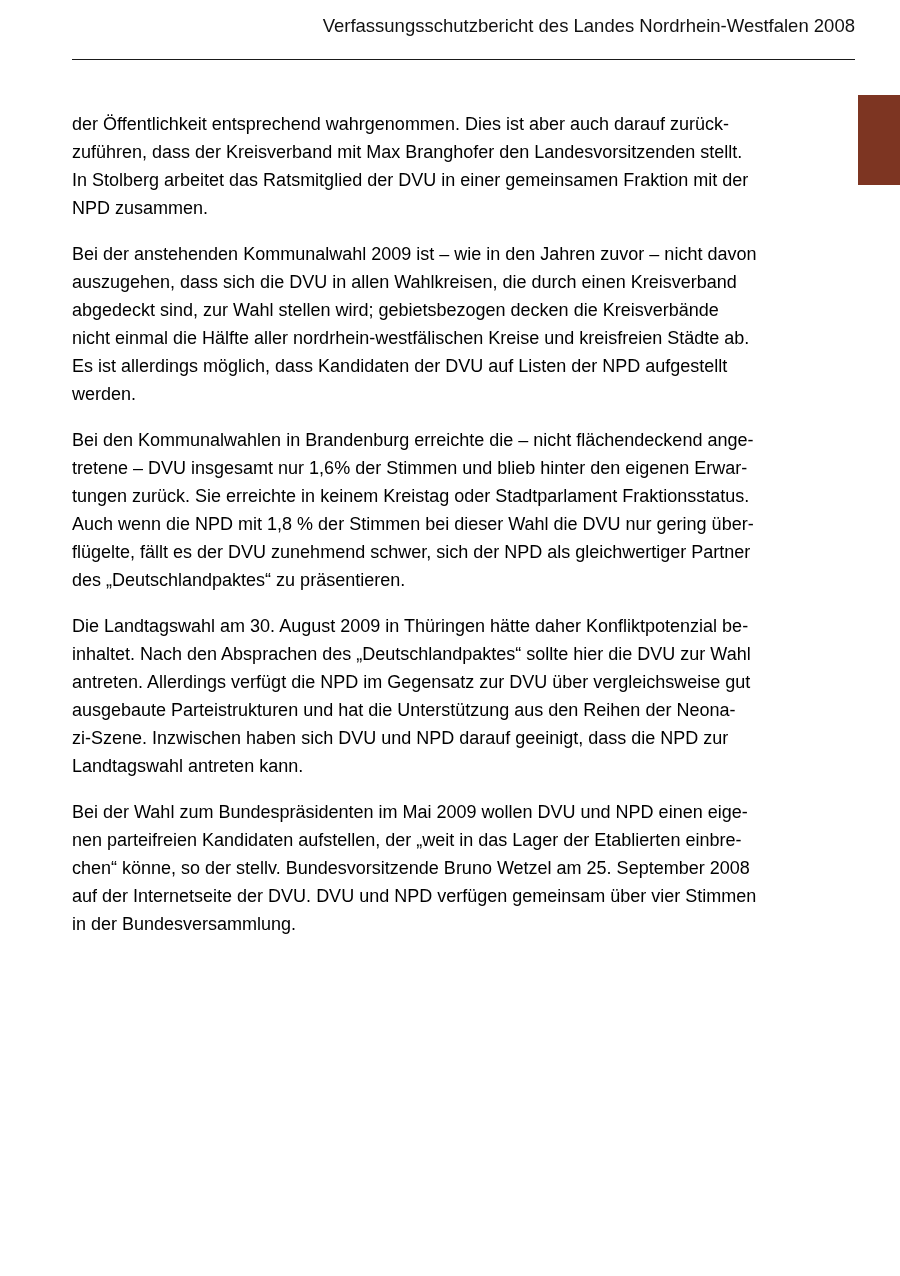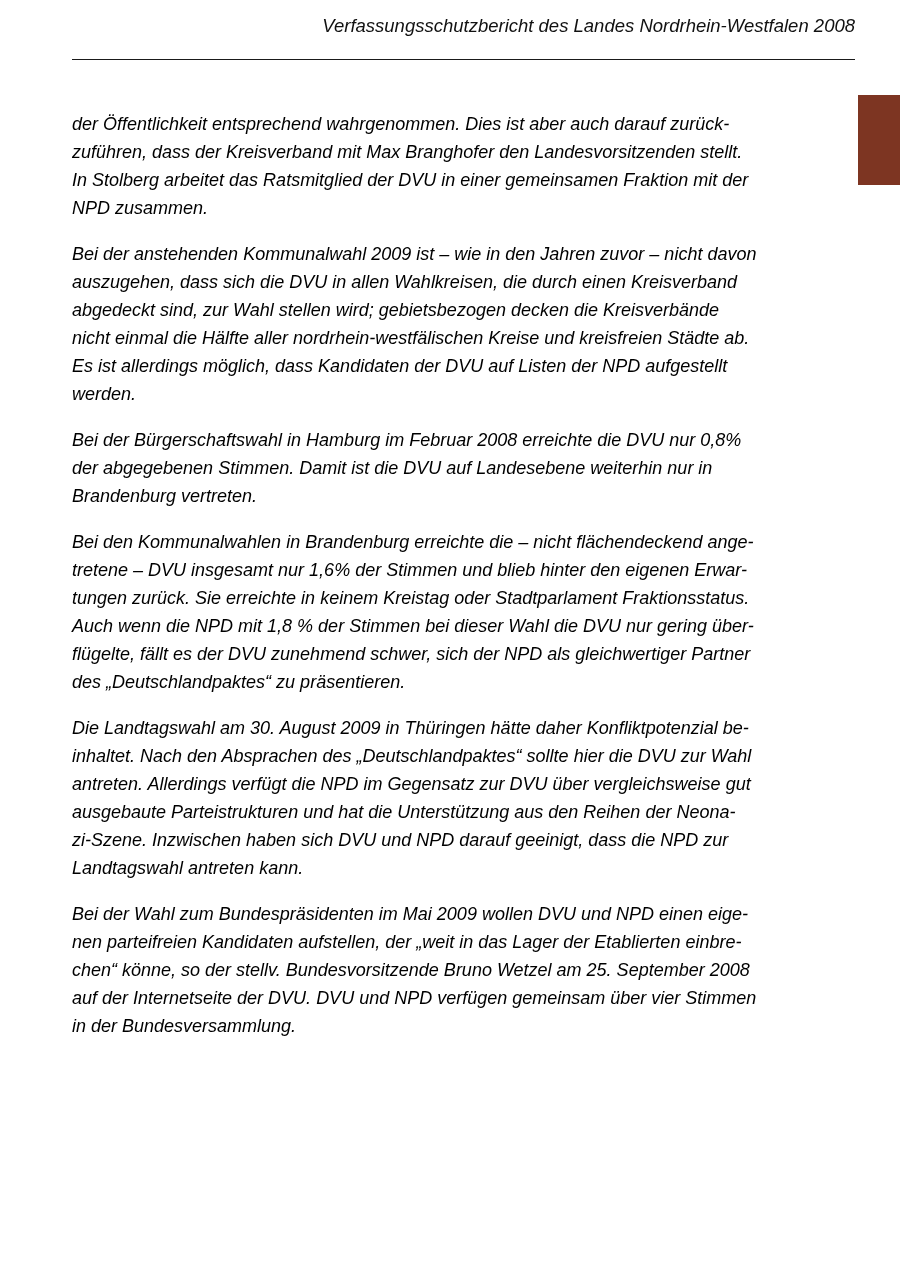--- a/index.html
+++ b/index.html
@@ -9,21 +9,20 @@
     background: #ffffff;
     font-family: "Liberation Sans", "DejaVu Sans", sans-serif;
     color: #1a1a1a;
   }
   .page {
     position: relative;
     width: 900px;
     height: 1047px;
     background: #ffffff;
     overflow: hidden;
-    font-style: italic;
   }
   
   .header {
     position: absolute;
     top: 14px;
     left: 72px;
     width: 783px;
     text-align: right;
   }
   .header-title {
@@ -117,23 +116,20 @@
 NPD zusammen.</p>
 
     <p>Bei der anstehenden Kommunalwahl 2009 ist – wie in den Jahren zuvor – nicht davon
 auszugehen, dass sich die DVU in allen Wahlkreisen, die durch einen Kreisverband
 abgedeckt sind, zur Wahl stellen wird; gebietsbezogen decken die Kreisverbände
 nicht einmal die Hälfte aller nordrhein-westfälischen Kreise und kreisfreien Städte ab.
 Es ist allerdings möglich, dass Kandidaten der DVU auf Listen der NPD aufgestellt
 werden.</p>
 
 
-    <p>Bei der Bürgerschaftswahl in Hamburg im Februar 2008 erreichte die DVU nur 0,8%
-der abgegebenen Stimmen. Damit ist die DVU auf Landesebene weiterhin nur in
-Brandenburg vertreten.</p>
 
     <p>Bei den Kommunalwahlen in Brandenburg erreichte die – nicht flächendeckend ange-
 tretene – DVU insgesamt nur 1,6% der Stimmen und blieb hinter den eigenen Erwar-
 tungen zurück. Sie erreichte in keinem Kreistag oder Stadtparlament Fraktionsstatus.
 Auch wenn die NPD mit 1,8 % der Stimmen bei dieser Wahl die DVU nur gering über-
 flügelte, fällt es der DVU zunehmend schwer, sich der NPD als gleichwertiger Partner
 des „Deutschlandpaktes“ zu präsentieren.</p>
 
     <p>Die Landtagswahl am 30. August 2009 in Thüringen hätte daher Konfliktpotenzial be-
 inhaltet. Nach den Absprachen des „Deutschlandpaktes“ sollte hier die DVU zur Wahl

